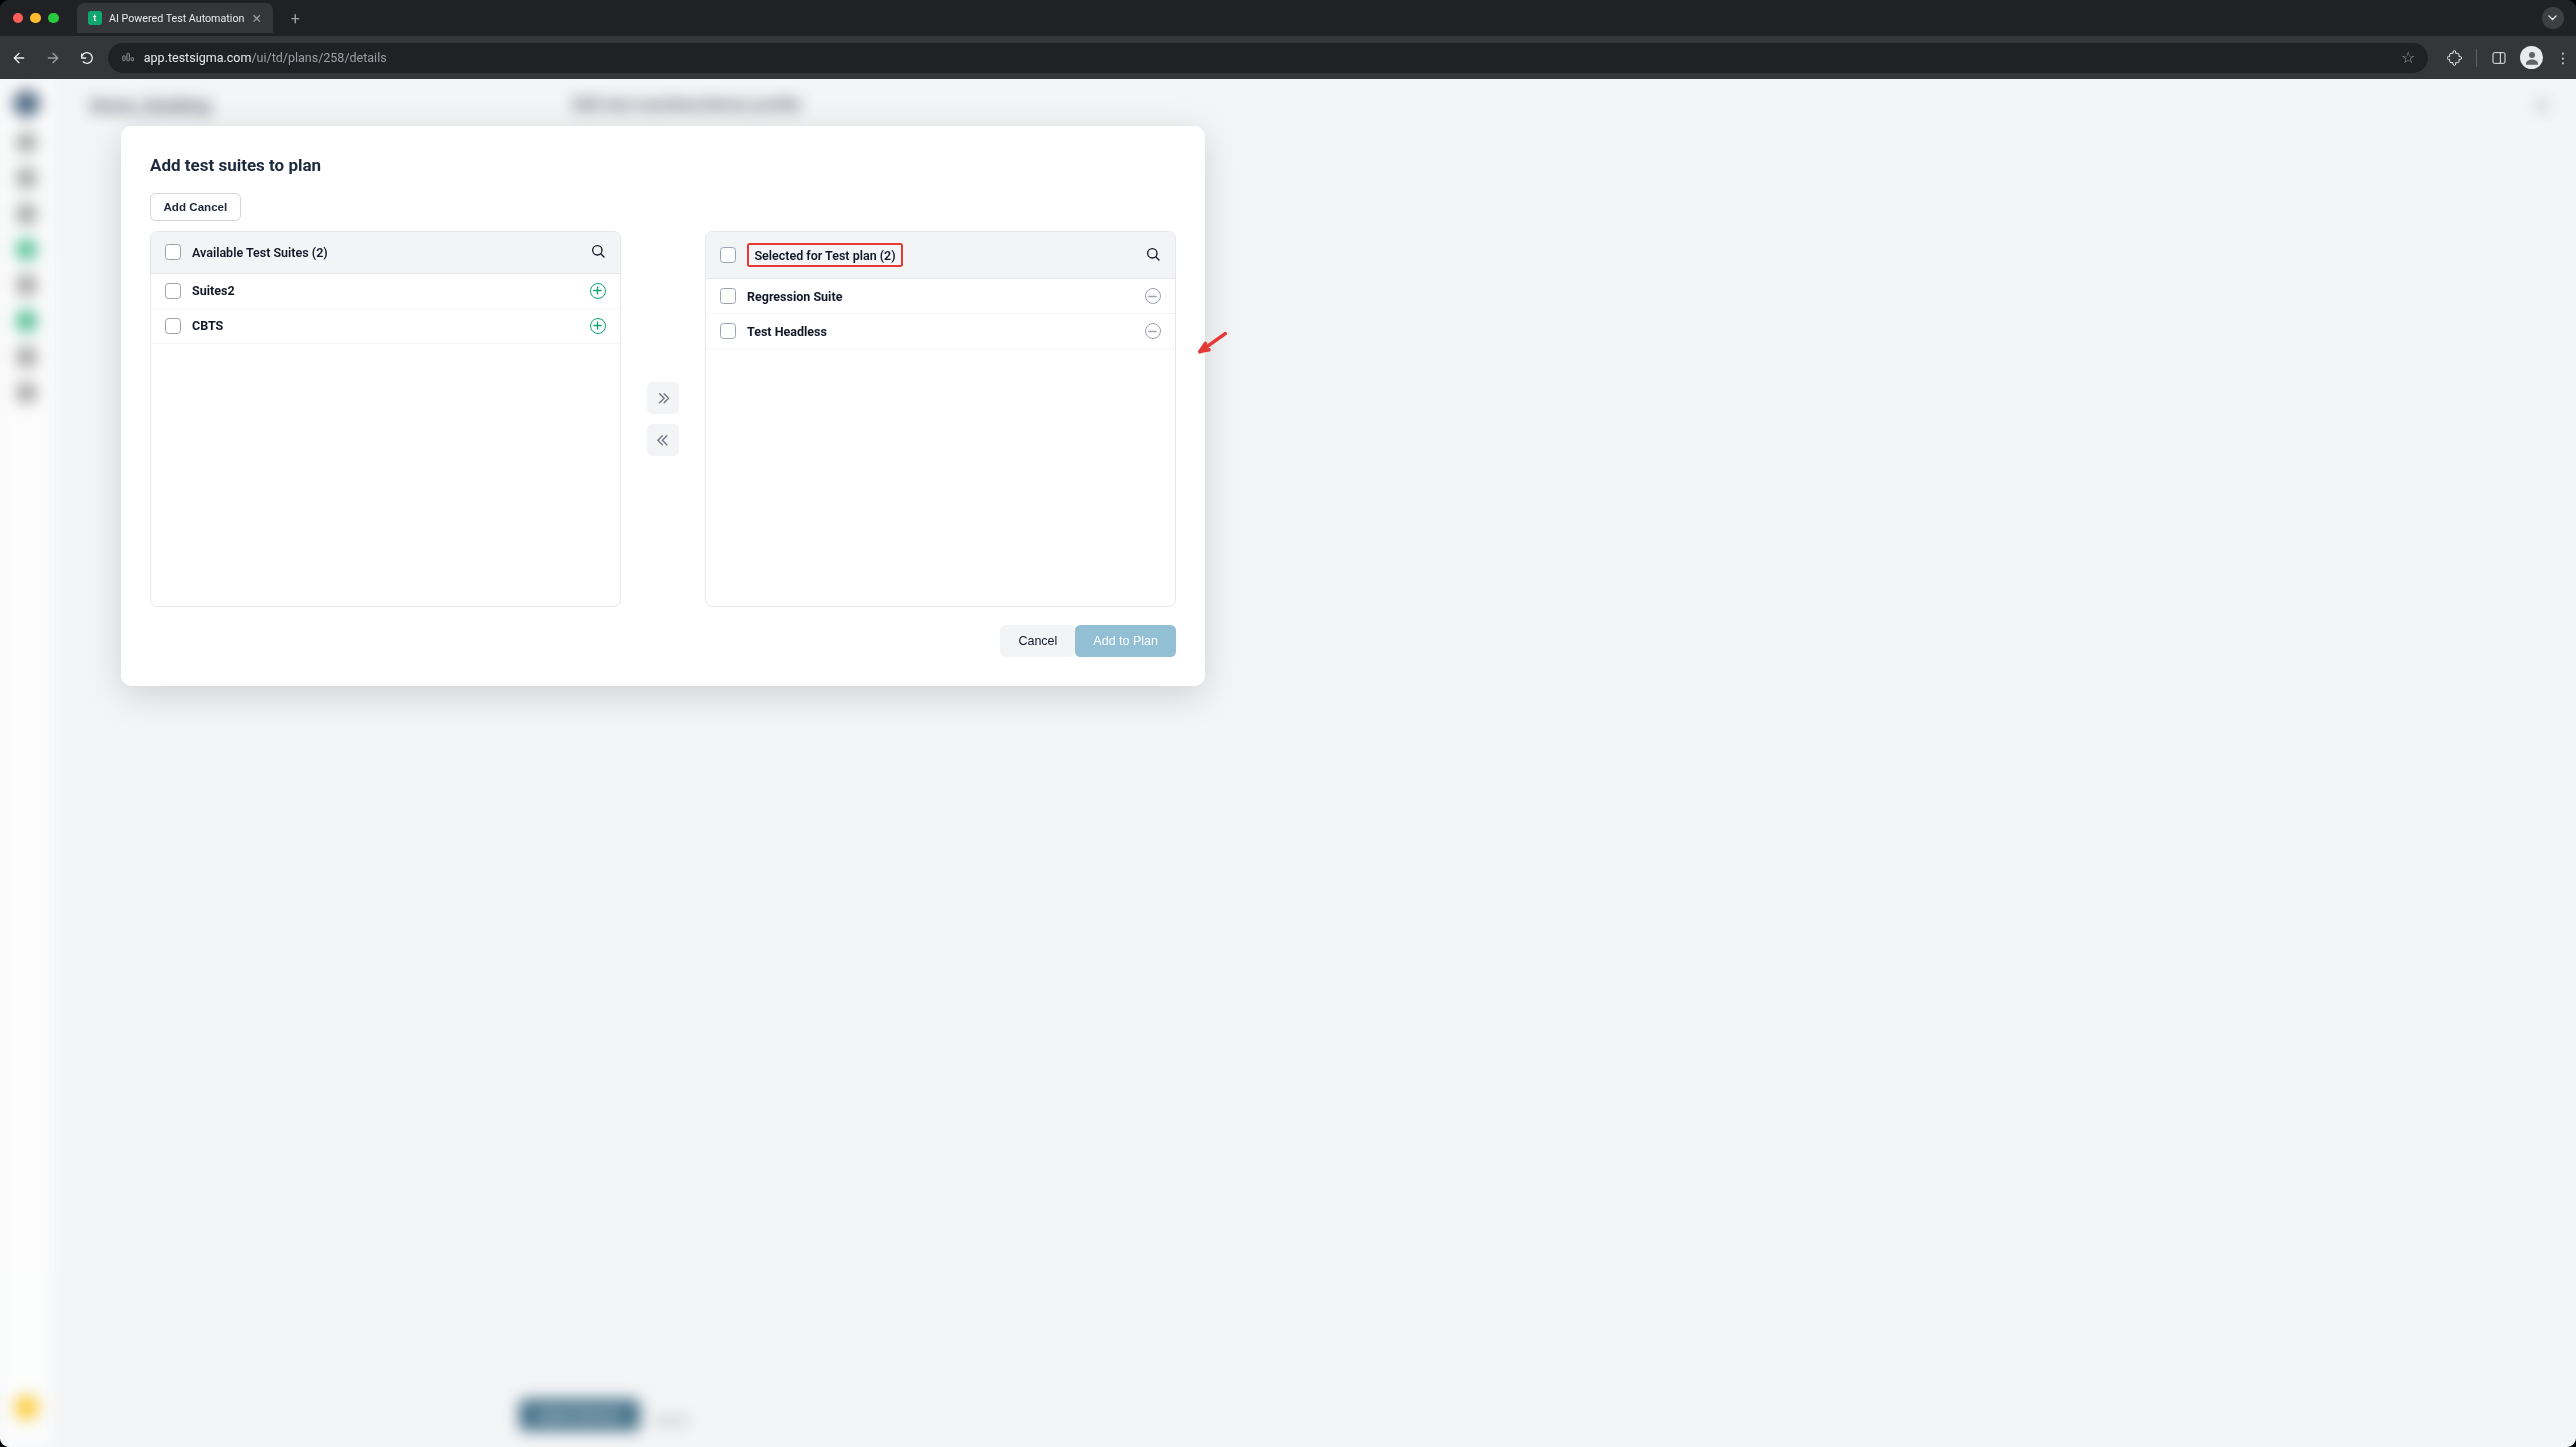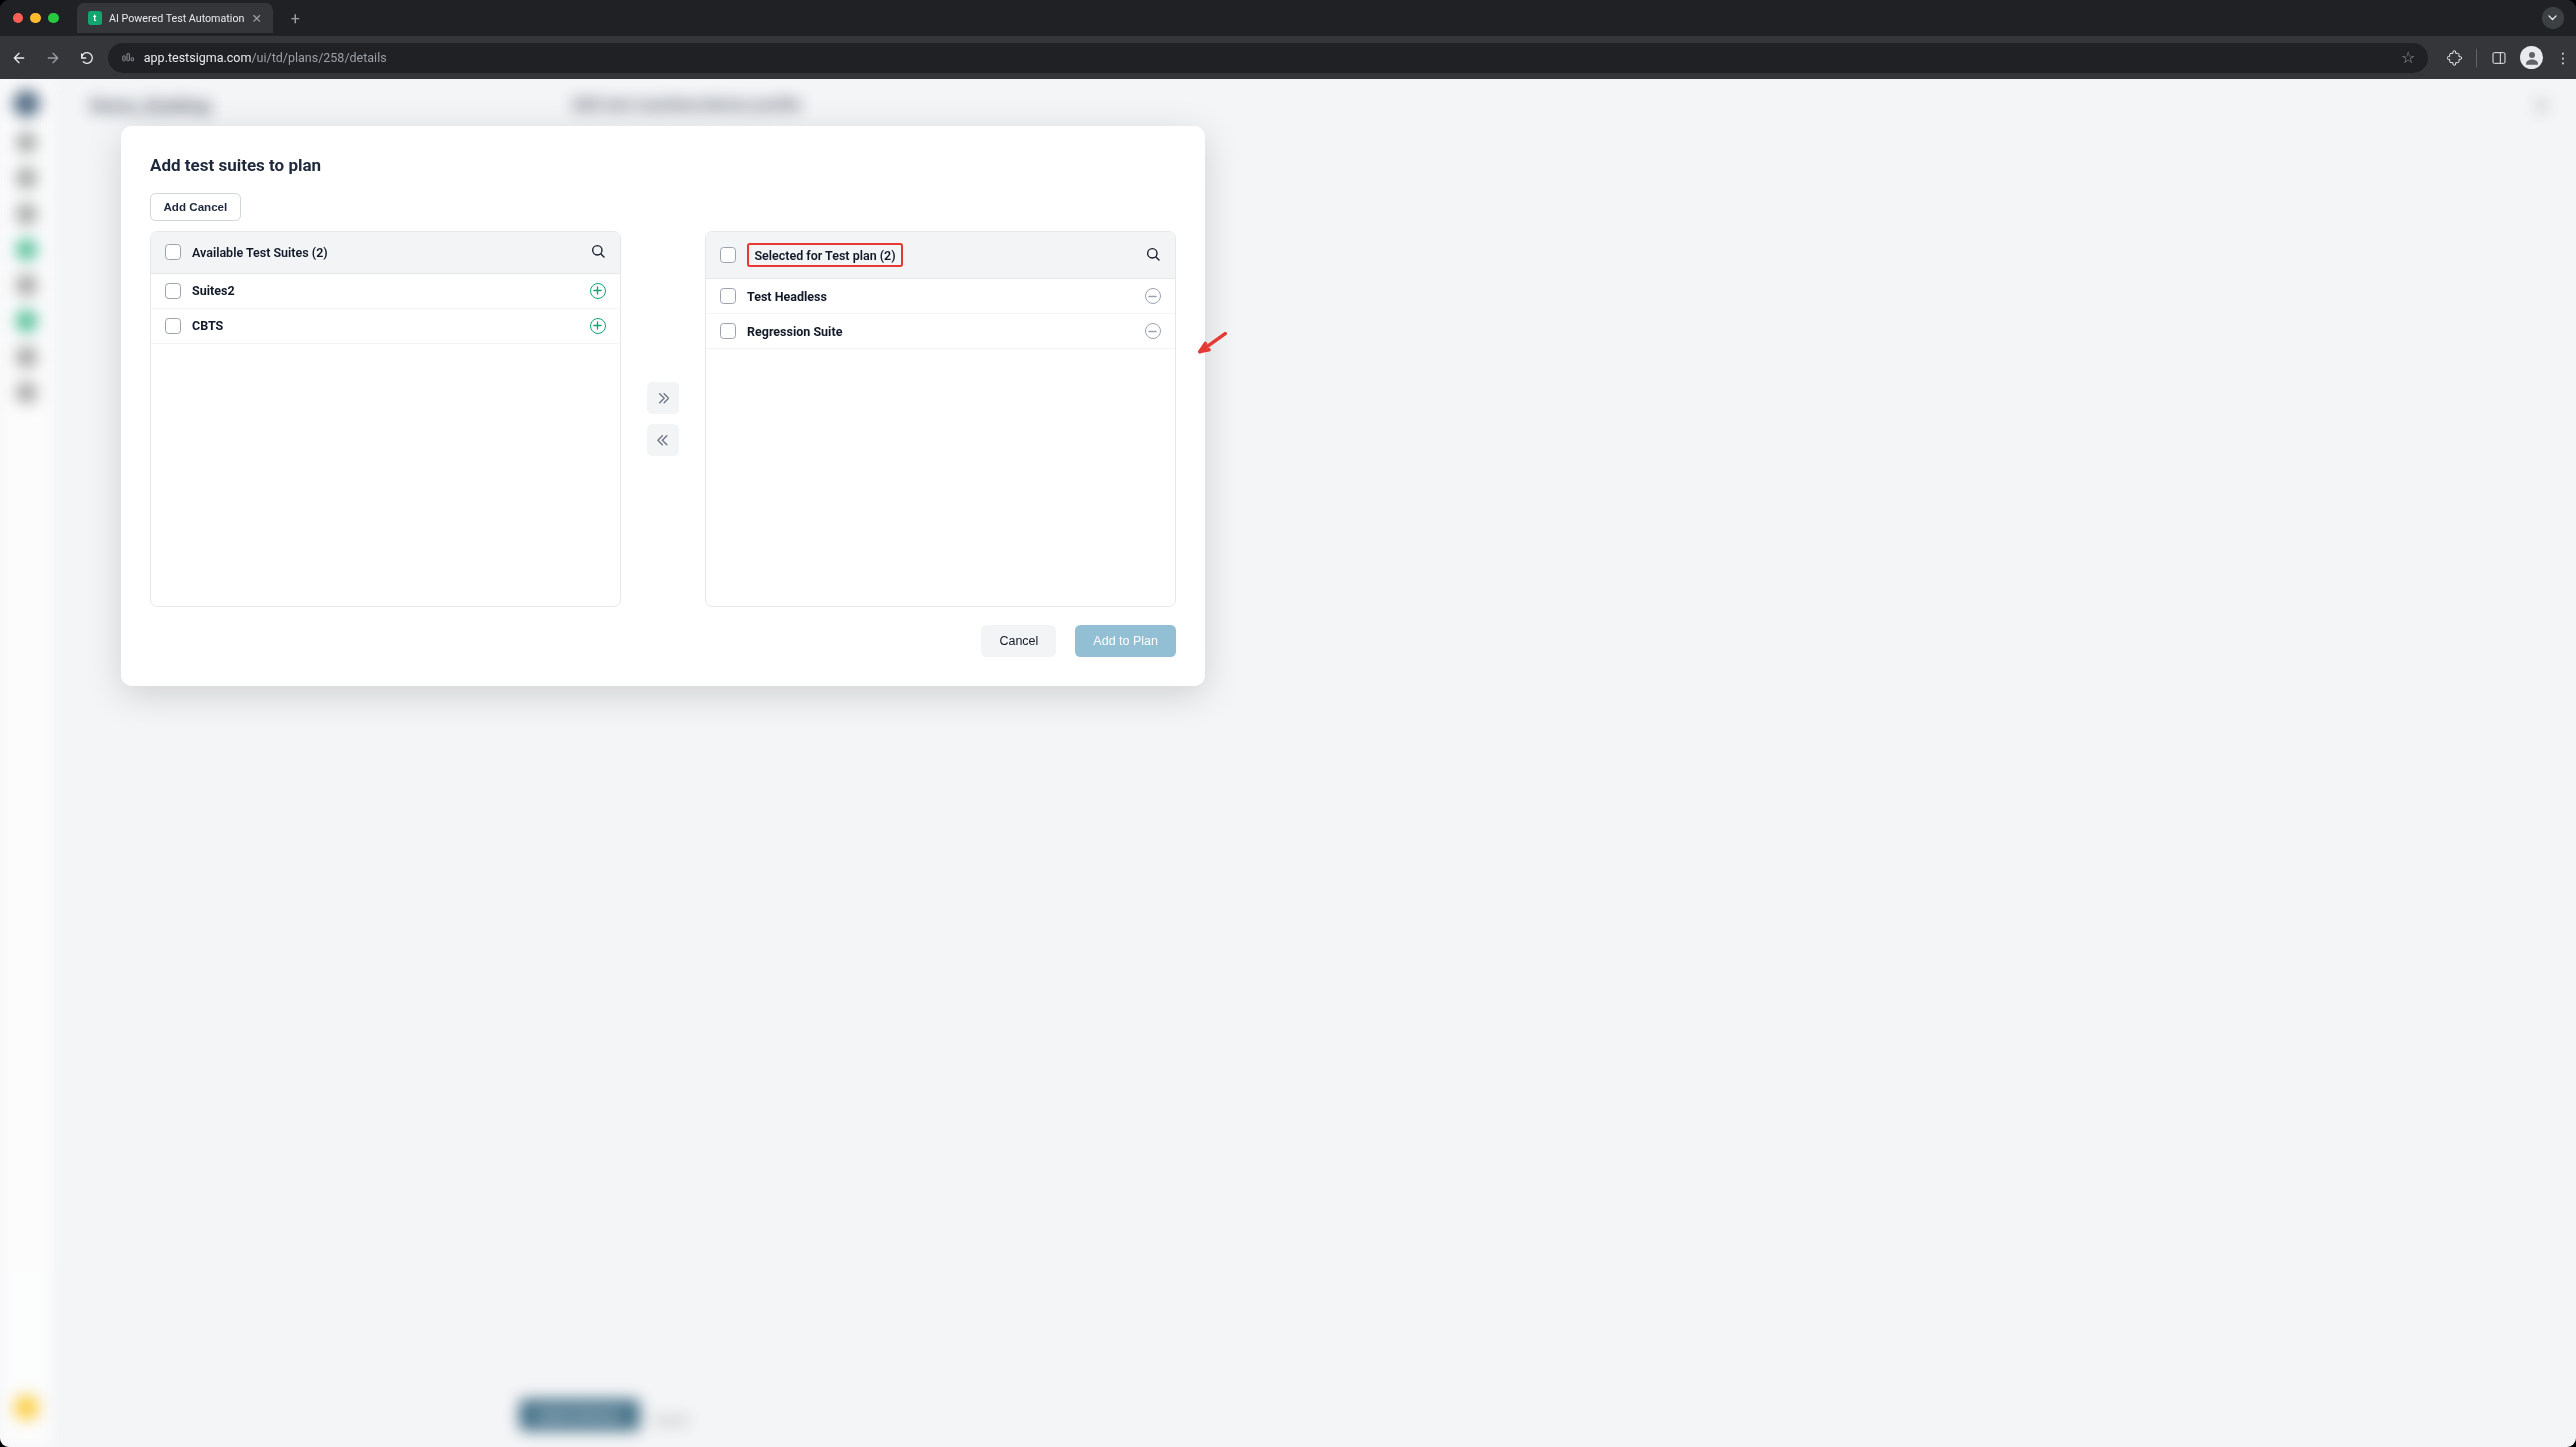--- a/index.html
+++ b/index.html
@@ -66,21 +66,21 @@
 .row-item { display: flex; align-items: center; padding: 9px 14.3px; gap: 10.7px; border-bottom: 0.9px solid #f3f4f6; font-weight: bold; }
 .row-label { font-size: 12.5px; color: #111827; flex: 1; }
 .add-ic { width: 16px; height: 16px; border-radius: 50%; border: 1.3px solid #0fa76f; display: flex; align-items: center; justify-content: center; color: #0fa76f; cursor: pointer; }
 .add-ic svg { display: block; }
 .remove-ic { width: 16px; height: 16px; border-radius: 50%; border: 1.3px solid #9ca3af; display: flex; align-items: center; justify-content: center; color: #9ca3af; cursor: pointer; }
 .remove-ic svg { display: block; }
 
 .transfer-col { width: 36px; display: flex; flex-direction: column; gap: 10.7px; justify-content: center; align-items: center; }
 .transfer-btn { width: 32px; height: 32px; border-radius: 5.4px; background: #f3f4f6; display: flex; align-items: center; justify-content: center; color: #6b7280; cursor: pointer; }
 
-.modal-footer { display: flex; justify-content: flex-end; gap: 19px; margin-top: 18px; }
+.modal-footer { display: flex; justify-content: flex-end; gap: 0; margin-top: 18px; }
 .btn-cancel { background: #f3f4f6; border: none; border-radius: 5.4px; padding: 9px 18px; font-size: 12.5px; color: #111827; font-weight: 500; cursor: pointer; }
 .btn-primary { background: #93bfd4; border: none; border-radius: 5.4px; padding: 9px 18px; font-size: 12.5px; color: #fff; font-weight: 500; cursor: pointer; }
 
 .red-arrow { position: absolute; right: -21.5px; top: 204px; pointer-events: none; }
 </style>
 </head>
 <body>
 
 <div class="browser-window">
 
@@ -239,30 +239,30 @@
             <div class="search-ic">
               <svg width="16" height="16" viewBox="0 0 24 24" fill="none">
                   <circle cx="11" cy="11" r="7" stroke="currentColor" stroke-width="2"></circle>
                   <line x1="16.5" y1="16.5" x2="21" y2="21" stroke="currentColor" stroke-width="2" stroke-linecap="round"></line>
                 </svg>
             </div>
           </div>
           <div class="panel-body">
             <div class="row-item">
               <div class="chk"></div>
+              <div class="row-label">Regression Suite</div>
+              <div class="remove-ic">
+                <svg width="9" height="9" viewBox="0 0 10 10">
+                    <line x1="1" y1="5" x2="9" y2="5" stroke="currentColor" stroke-width="1.5" stroke-linecap="round"></line>
+                  </svg>
+              </div>
+            </div>
+            <div class="row-item">
+              <div class="chk"></div>
               <div class="row-label">Test Headless</div>
-              <div class="remove-ic">
-                <svg width="9" height="9" viewBox="0 0 10 10">
-                    <line x1="1" y1="5" x2="9" y2="5" stroke="currentColor" stroke-width="1.5" stroke-linecap="round"></line>
-                  </svg>
-              </div>
-            </div>
-            <div class="row-item">
-              <div class="chk"></div>
-              <div class="row-label">Regression Suite</div>
               <div class="remove-ic">
                 <svg width="9" height="9" viewBox="0 0 10 10">
                     <line x1="1" y1="5" x2="9" y2="5" stroke="currentColor" stroke-width="1.5" stroke-linecap="round"></line>
                   </svg>
               </div>
             </div>
           </div>
         </div>
       </div>
 

